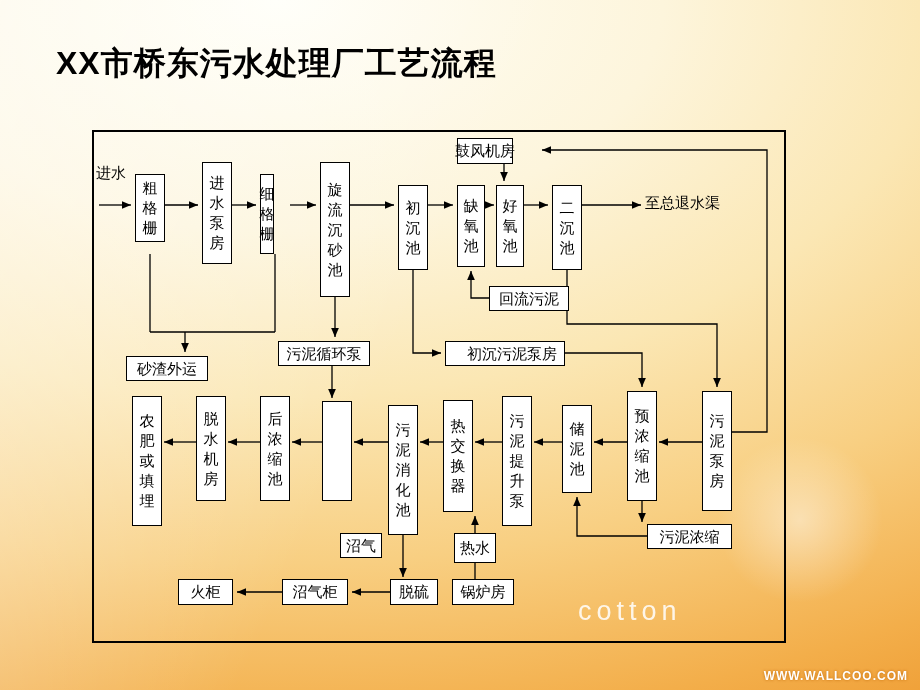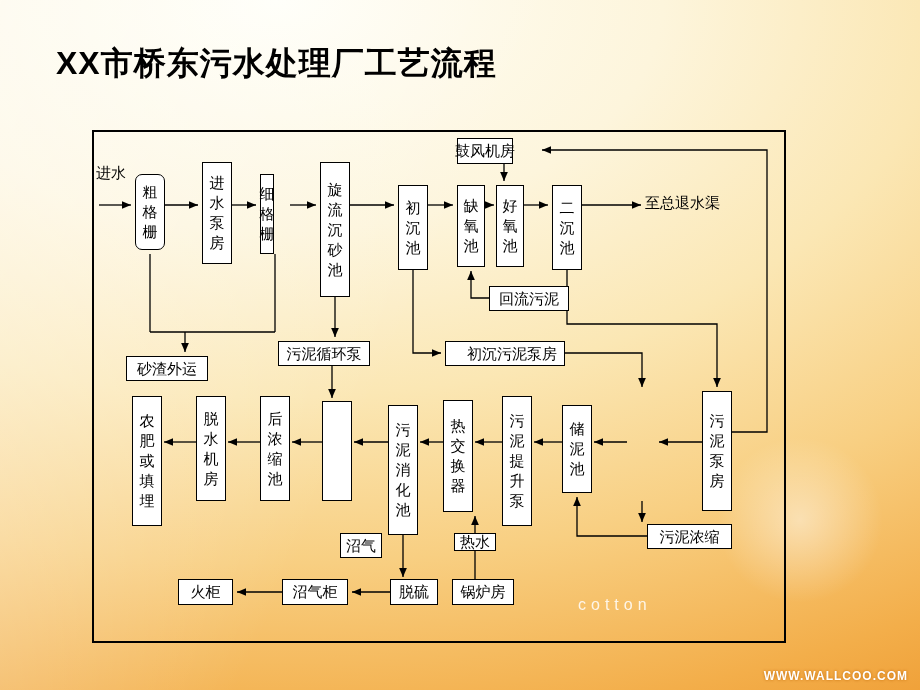--- a/index.html
+++ b/index.html
@@ -27,21 +27,21 @@
     display:flex; align-items:center; justify-content:center; text-align:center;
   }
   .v { padding:0 6px; word-break:break-all; }
   .h { white-space:nowrap; }
   .lbl {
     position:absolute; z-index:2; font-size:15px; white-space:nowrap;
     background:transparent; border:none;
   }
   .watermark-cotton {
     position:absolute; left:578px; top:596px; z-index:3;
-    font-size:16px; letter-spacing:5px; color:rgba(255,255,255,.85);
+    font-size:27px; letter-spacing:5px; color:rgba(255,255,255,.85);
   }
   .credit {
     position:absolute; right:12px; bottom:7px; z-index:3;
     font-size:12px; font-weight:bold; letter-spacing:1px; color:#ffffff;
     text-shadow:0 0 3px rgba(190,100,0,.9);
   }
 </style>
 </head>
 <body>
 
@@ -112,21 +112,21 @@
         <line x1="296" y1="460" x2="258" y2="460" marker-end="url(#ah)"></line>
         <line x1="188" y1="460" x2="143" y2="460" marker-end="url(#ah)"></line>
 
         <line x1="381" y1="447" x2="381" y2="384" marker-end="url(#ah)"></line>
       </g>
     </svg>
 
     <div class="lbl" style="left:2px;top:32px;">进水</div>
     <div class="lbl" style="left:551px;top:62px;">至总退水渠</div>
 
-    <div class="node v" style="left:41px;top:42px;width:30px;height:76px;border-radius:7px;">粗格栅</div>
+    <div class="node v" style="left:41px;top:42px;width:30px;height:68px;">粗格栅</div>
     <div class="node v" style="left:108px;top:30px;width:30px;height:102px;">进水泵房</div>
     <div class="node v" style="left:166px;top:42px;width:14px;height:80px;">细格栅</div>
     <div class="node v" style="left:226px;top:30px;width:30px;height:135px;">旋流沉砂池</div>
     <div class="node v" style="left:304px;top:53px;width:30px;height:85px;">初沉池</div>
     <div class="node v" style="left:363px;top:53px;width:28px;height:82px;">缺氧池</div>
     <div class="node v" style="left:402px;top:53px;width:28px;height:82px;">好氧池</div>
     <div class="node v" style="left:458px;top:53px;width:30px;height:85px;">二沉池</div>
 
     <div class="node h" style="left:363px;top:6px;width:56px;height:26px;">鼓风机房</div>
     <div class="node h" style="left:395px;top:154px;width:80px;height:25px;">回流污泥</div>
@@ -135,24 +135,25 @@
     <div class="node h" style="left:351px;top:209px;width:120px;height:25px;padding-left:14px;">初沉污泥泵房</div>
 
     <div class="node v" style="left:38px;top:264px;width:30px;height:130px;">农肥或填埋</div>
     <div class="node v" style="left:102px;top:264px;width:30px;height:105px;">脱水机房</div>
     <div class="node v" style="left:166px;top:264px;width:30px;height:105px;">后浓缩池</div>
     <div class="node v" style="left:228px;top:269px;width:30px;height:100px;"></div>
     <div class="node v" style="left:294px;top:273px;width:30px;height:130px;">污泥消化池</div>
     <div class="node v" style="left:349px;top:268px;width:30px;height:112px;">热交换器</div>
     <div class="node v" style="left:408px;top:264px;width:30px;height:130px;">污泥提升泵</div>
     <div class="node v" style="left:468px;top:273px;width:30px;height:88px;">储泥池</div>
+    <div class="node v" style="left:533px;top:259px;width:30px;height:110px;">预浓缩池</div>
     <div class="node v" style="left:608px;top:259px;width:30px;height:120px;">污泥泵房</div>
 
     <div class="node h" style="left:553px;top:392px;width:85px;height:25px;">污泥浓缩</div>
     <div class="node h" style="left:246px;top:401px;width:42px;height:25px;">沼气</div>
-    <div class="node h" style="left:360px;top:401px;width:42px;height:18px;">热水</div>
+    <div class="node h" style="left:360px;top:401px;width:42px;height:30px;">热水</div>
     <div class="node h" style="left:84px;top:447px;width:55px;height:26px;">火柜</div>
     <div class="node h" style="left:188px;top:447px;width:66px;height:26px;">沼气柜</div>
     <div class="node h" style="left:296px;top:447px;width:48px;height:26px;">脱硫</div>
     <div class="node h" style="left:358px;top:447px;width:62px;height:26px;">锅炉房</div>
 
   </div>
 </div>
 
 </body></html>

